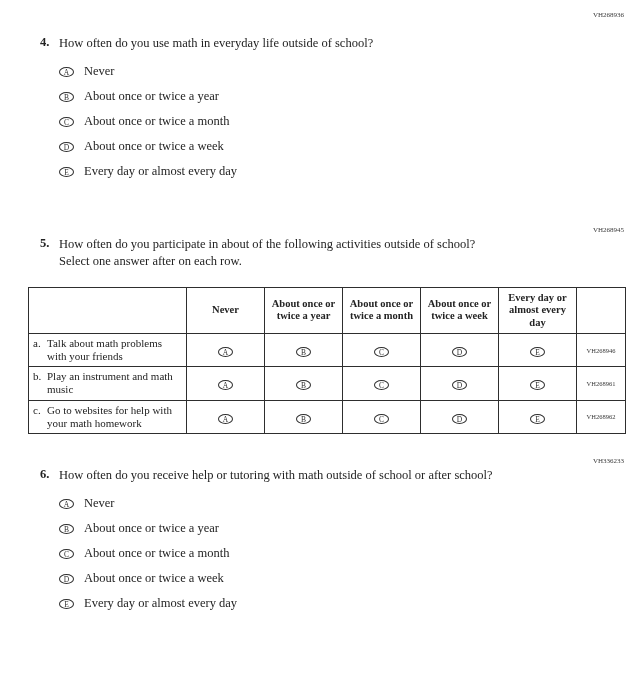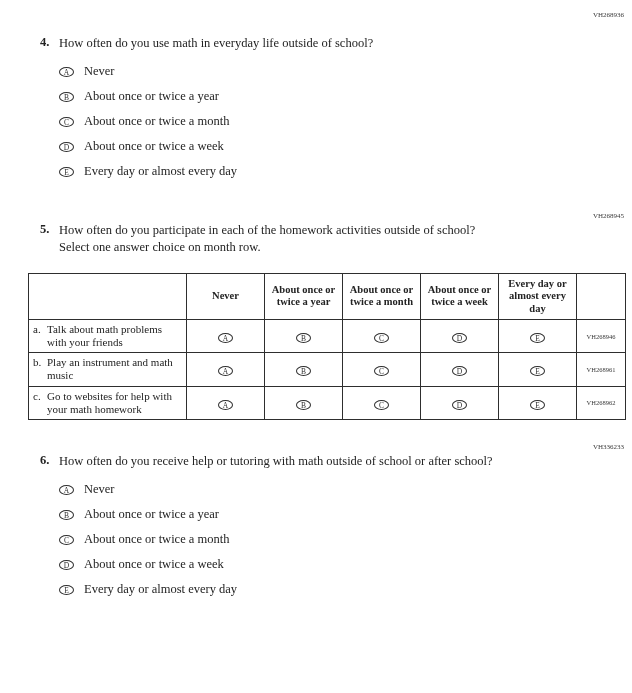--- a/index.html
+++ b/index.html
@@ -17,21 +17,21 @@
   .options{margin:13px 0 0 19px}
   .option{display:flex;align-items:center;margin-bottom:10px}
   .bubble{
     flex:0 0 auto;width:15px;height:10px;border:1.2px solid #2e2e2e;border-radius:50%;
     font-size:7.5px;line-height:10px;text-align:center;display:inline-block;color:#2e2e2e;
     cursor:pointer;box-sizing:border-box;
   }
   .option .lbl{margin-left:10px;font-size:12.5px}
   .w445{max-width:447px}
   .w470{max-width:472px}
-  .mt48{margin-top:34px}
+  .mt48{margin-top:48px}
   .mt58{margin-top:24px}
 
   table.grid{border-collapse:collapse;margin:18px 0 0 -12px;table-layout:fixed;width:597px}
   .grid th,.grid td{border:1px solid #2e2e2e}
   .grid th{font-size:10.5px;font-weight:bold;text-align:center;vertical-align:middle;padding:4px 2px;line-height:1.18}
   .grid td{padding:2px}
   .grid td.bub{text-align:center;vertical-align:middle}
   .grid td.stubcell{font-size:11px;vertical-align:top;padding:3px 4px;line-height:1.2}
   .grid td.codecell{font-size:6.5px;text-align:center;vertical-align:middle;padding:0 1px;color:#3a3a3a}
   .rowlab{display:flex}
@@ -69,21 +69,21 @@
     <div class="option">
       <span class="bubble">E</span>
       <span class="lbl">Every day or almost every day</span>
     </div>
   </div>
 
   <div class="codeline mt48">VH268945</div>
 
   <div class="question" style="margin-top:2px">
     <div class="qnum">5.</div>
-    <div class="qtext w445"><span>How often do you participate in each of the homework activities </span><b>outside of school</b><span>? Select </span><b>one</b><span> answer choice on month row.</span></div>
+    <div class="qtext w445"><span>How often do you participate in about of the following activities </span><b>outside of school</b><span>? Select </span><b>one</b><span> answer after on each row.</span></div>
   </div>
 
   <table class="grid">
     <colgroup>
       <col style="width:158px">
       <col style="width:78px">
         <col style="width:78px">
         <col style="width:78px">
         <col style="width:78px">
         <col style="width:78px">

